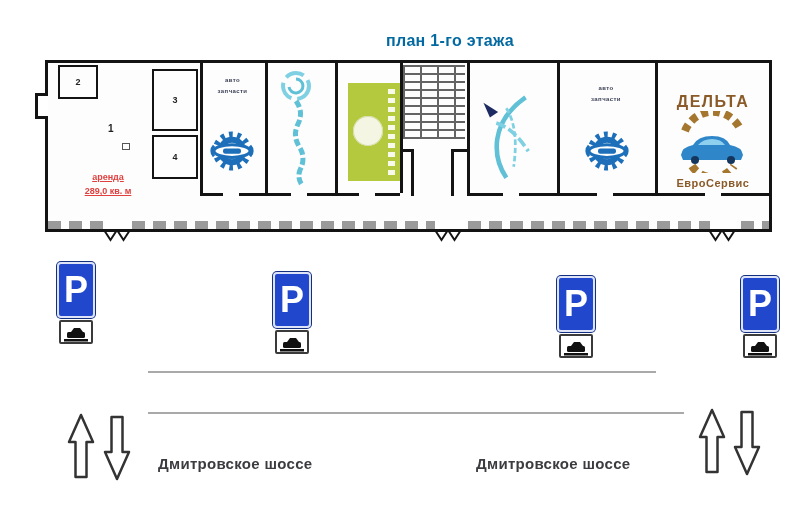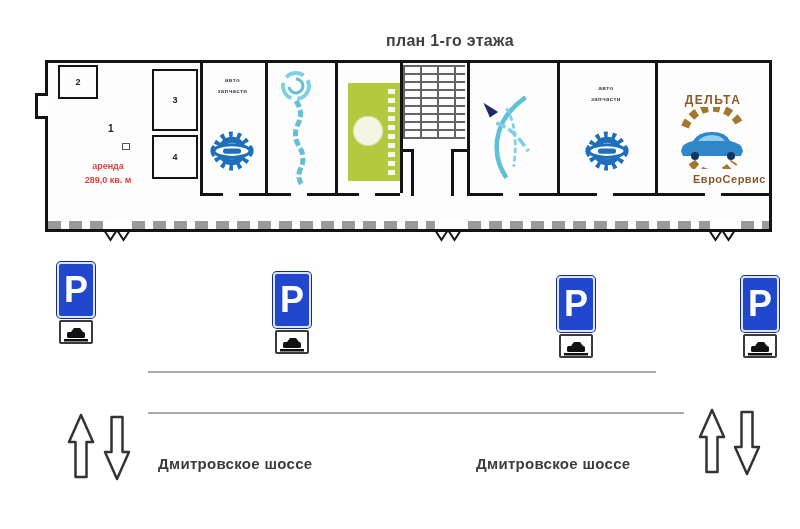--- a/index.html
+++ b/index.html
@@ -10,21 +10,21 @@
     --rent-red:#e04040;
     --delta-text-brown:#8a5a28;
     --delta-arc-brown:#a5762e;
     --car-blue:#2f86c9;
   }
   html,body{margin:0;padding:0;background:#fff;}
   .stage{position:relative;width:800px;height:529px;background:#fff;overflow:hidden;
          font-family:"Liberation Sans",sans-serif;color:#222;}
   .abs{position:absolute;}
   .title{left:290px;top:32px;width:320px;text-align:center;font-size:16px;font-weight:bold;
-         color:#404040;letter-spacing:.3px;}
+         color:#0369a1;letter-spacing:.3px;}
   
   .building{left:45px;top:60px;width:727px;height:172px;border:3px solid #131313;
             box-sizing:border-box;background:#fdfdfd;}
   .pwall{position:absolute;top:0;width:3px;height:130px;background:#131313;}
   .fwall{position:absolute;top:130px;height:3px;background:#131313;}
   .roombox{position:absolute;border:2.5px solid #131313;box-sizing:border-box;
            display:flex;align-items:center;justify-content:center;
            font-size:9px;font-weight:bold;color:#222;}
   .room1lbl{position:absolute;font-size:10px;font-weight:bold;color:#222;}
   .tinysq{position:absolute;width:6px;height:5px;border:1px solid #555;}
@@ -43,22 +43,22 @@
   .banner .emb{position:absolute;left:5px;top:33px;width:30px;height:30px;border-radius:50%;
                background:#f4f6e3;box-shadow:inset 0 0 0 1px #d7dca8;}
   .banner .vtxt{position:absolute;right:5px;top:6px;width:7px;height:86px;
       background:repeating-linear-gradient(180deg,rgba(255,255,255,.9) 0 5px,transparent 5px 9px);}
   .windows{position:absolute;left:0;right:0;bottom:0;height:8px;
       background:repeating-linear-gradient(90deg,#9a9a9a 0 13px,#fdfdfd 13px 21px);}
   .doorgap{position:absolute;bottom:0;height:9px;background:#fff;}
   .lnotch{position:absolute;left:-13px;top:30px;width:13px;height:26px;background:#fff;
           border:3px solid #131313;border-right:none;box-sizing:border-box;}
   .deltabox{position:absolute;left:612px;top:30px;width:106px;text-align:center;}
-  .deltaname{font-size:12px;font-weight:bold;color:var(--delta-text-brown);letter-spacing:1.5px;}
-  .deltaserv{font-size:11px;font-weight:bold;color:var(--delta-text-brown);letter-spacing:.5px;text-align:right;}
+  .deltaname{font-size:16px;font-weight:bold;color:var(--delta-text-brown);letter-spacing:1.5px;}
+  .deltaserv{font-size:11px;font-weight:bold;color:var(--delta-text-brown);letter-spacing:.5px;}
   
   .stk-gear{stroke:var(--gear-blue);fill:none}
   .fil-gear{fill:var(--gear-blue)}
   .fil-white{fill:#fff}
   .stk-teal{stroke:var(--teal);fill:none}
   .stk-teal2{stroke:#5fc0d6;fill:none}
   .fil-navy{fill:#1e2b63}
   .stk-arc{stroke:var(--delta-arc-brown);fill:none}
   .fil-car{fill:var(--car-blue)}
   .fil-carlight{fill:#8fd0ef}
@@ -94,21 +94,21 @@
       <span>2</span>
     </div>
     <div class="roombox" style="left:104px;top:6px;width:46px;height:62px;">
       <span>3</span>
     </div>
     <div class="roombox" style="left:104px;top:72px;width:46px;height:44px;">
       <span>4</span>
     </div>
     <div class="room1lbl" style="left:60px;top:60px;">1</div>
     <div class="tinysq" style="left:74px;top:80px;"></div>
-    <div class="rent" style="left:16px;top:96px;width:88px;">
+    <div class="rent" style="left:16px;top:107px;width:88px;text-decoration:underline;">
       <div>аренда</div>
       <div>289,0 кв. м</div>
     </div>
 
     <div class="pwall" style="left:152px;"></div>
     <div class="pwall" style="left:217px;"></div>
     <div class="pwall" style="left:287px;"></div>
     <div class="pwall" style="left:352px;"></div>
     <div class="pwall" style="left:419px;"></div>
     <div class="pwall" style="left:509px;"></div>

